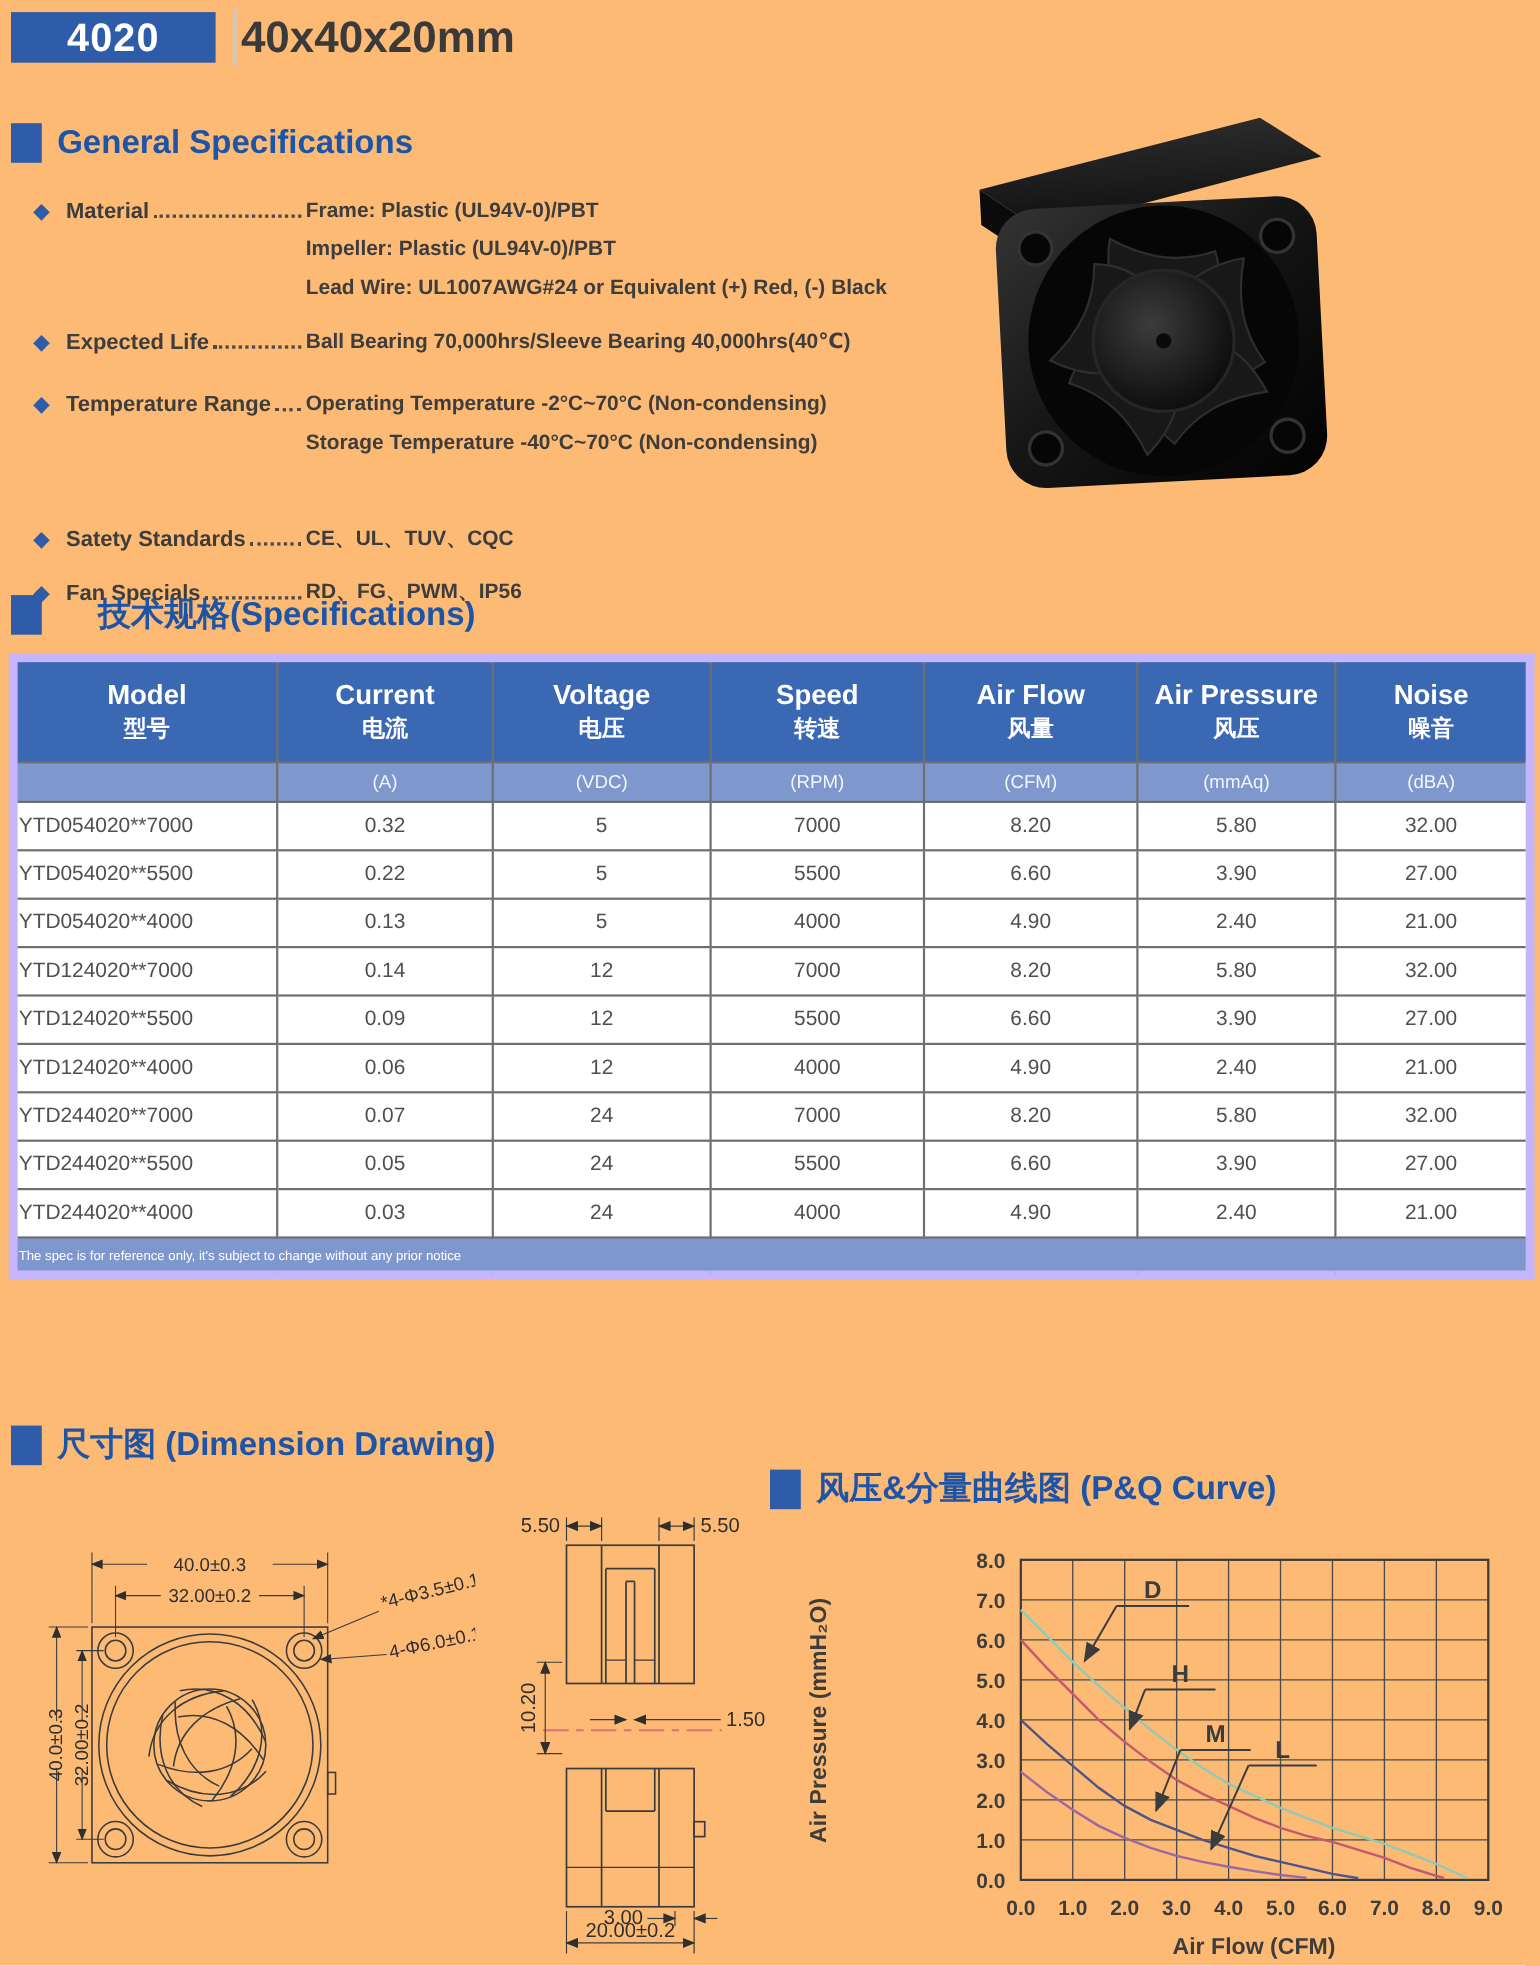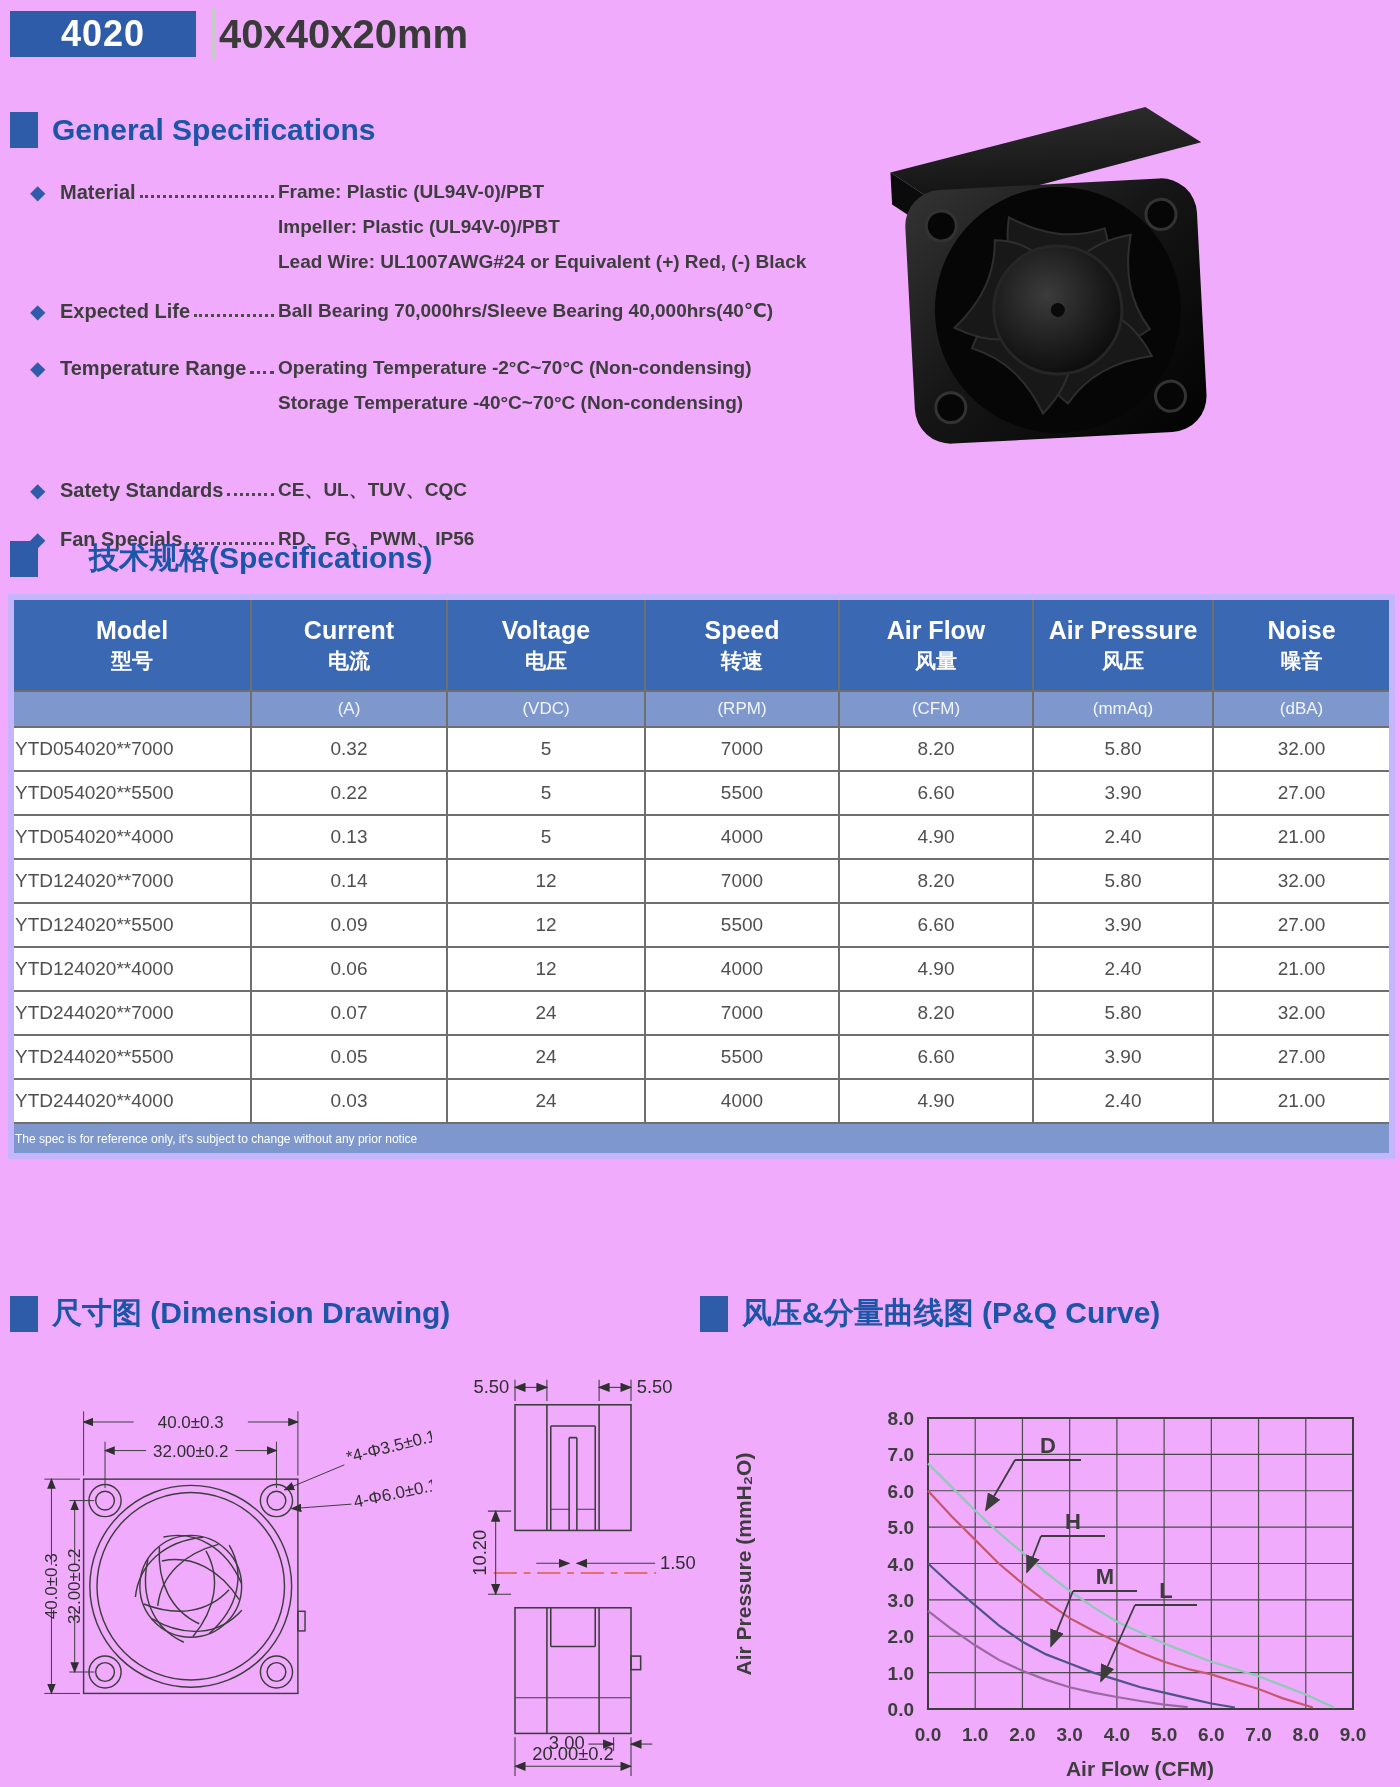--- a/index.html
+++ b/index.html
@@ -1,17 +1,17 @@
 <!DOCTYPE html>
 <html><head>
 <meta charset="utf-8">
 <style>
   html,body{margin:0;padding:0;background:#ffffff;}
   .page{
-    position:relative;width:1400px;height:1787px;background:#f0abfc;
+    position:relative;width:1400px;height:1787px;background:#fdba74;
     font-family:"Liberation Sans","DejaVu Sans",sans-serif;color:#3f3f3f;overflow:hidden;
   }
   
   .brand-row{position:absolute;top:8px;left:10px;display:flex;align-items:center;height:52px;}
   .model-box{width:186px;height:46px;background:#2e5ca8;color:#fff;font-size:36px;font-weight:bold;
     display:flex;align-items:center;justify-content:center;letter-spacing:1px;}
   .size-title{font-size:40px;font-weight:bold;color:#3a3a3a;margin-left:16px;padding-left:4px;
     border-left:3px solid #c9c9c9;line-height:52px;}
   
   .sec-head{position:absolute;display:flex;align-items:center;}
@@ -25,21 +25,21 @@
   .spec-row .lab{font-size:20px;font-weight:bold;color:#3d3d3d;line-height:28px;white-space:nowrap;}
   .spec-row .leader{flex:1;border-bottom:3px dotted #4a4a4a;height:17px;margin:0 4px 0 4px;min-width:12px;}
   .spec-row .vals{font-size:19px;font-weight:bold;color:#3d3d3d;line-height:28px;}
   .spec-row .vals div{margin-bottom:7px;}
   .gap-s{height:14px;} .gap-m{height:22px;} .gap-l{height:52px;}
   .temp-line2{margin-top:6px;}
   
   .fan-photo{position:absolute;top:84px;left:856px;width:360px;height:362px;margin:0;}
   
   .spec-table-wrap{position:absolute;top:594px;left:8px;width:1387px;}
-  table.spec{border-collapse:collapse;width:100%;table-layout:fixed;border:6px solid #c4b5fd;}
+  table.spec{border-collapse:collapse;width:100%;table-layout:fixed;border:8px solid #c4b5fd;}
   table.spec th,table.spec td{border:2px solid #6f6f6f;}
   table.spec thead th{background:#3b68b2;color:#ffffff;font-weight:bold;height:86px;padding:2px;}
   table.spec thead .en{display:block;font-size:25px;line-height:32px;}
   table.spec thead .cn{display:block;font-size:21px;line-height:30px;font-weight:bold;}
   table.spec tr.units td{background:#7e98ce;color:#f2f5fb;text-align:center;font-size:17px;height:32px;}
   table.spec tbody td{height:40px;text-align:center;font-size:19px;color:#4f4f4f;background:#fff;}
   table.spec tbody td.model{text-align:left;}
   table.spec tr.footnote td{background:#7e98ce;color:#ffffff;text-align:left;font-size:12px;height:27px;border-top:2px solid #5a5a5a;}
   
   .dim-front{position:absolute;top:1372px;left:12px;}
@@ -321,21 +321,21 @@
         </tr>
       </tfoot>
     </table>
   </div>
 
   <div class="sec-head" style="top:1293px;left:10px;">
     <span class="sq"></span>
     <span class="t">尺寸图 (Dimension Drawing)</span>
   </div>
 
-  <div class="sec-head" style="top:1293px;left:700px;">
+  <div class="sec-head" style="top:1333px;left:700px;">
     <span class="sq"></span>
     <span class="t">风压&amp;分量曲线图 (P&amp;Q Curve)</span>
   </div>
 
   <svg class="dim-front" viewBox="0 0 470 420" width="420" height="375">
     <defs>
       <marker id="arrF" viewBox="0 0 10 8" refX="9" refY="4" markerWidth="11" markerHeight="9" orient="auto-start-reverse">
         <path d="M0,0 L10,4 L0,8 z" fill="#2f2f2f"></path>
       </marker>
     </defs>

